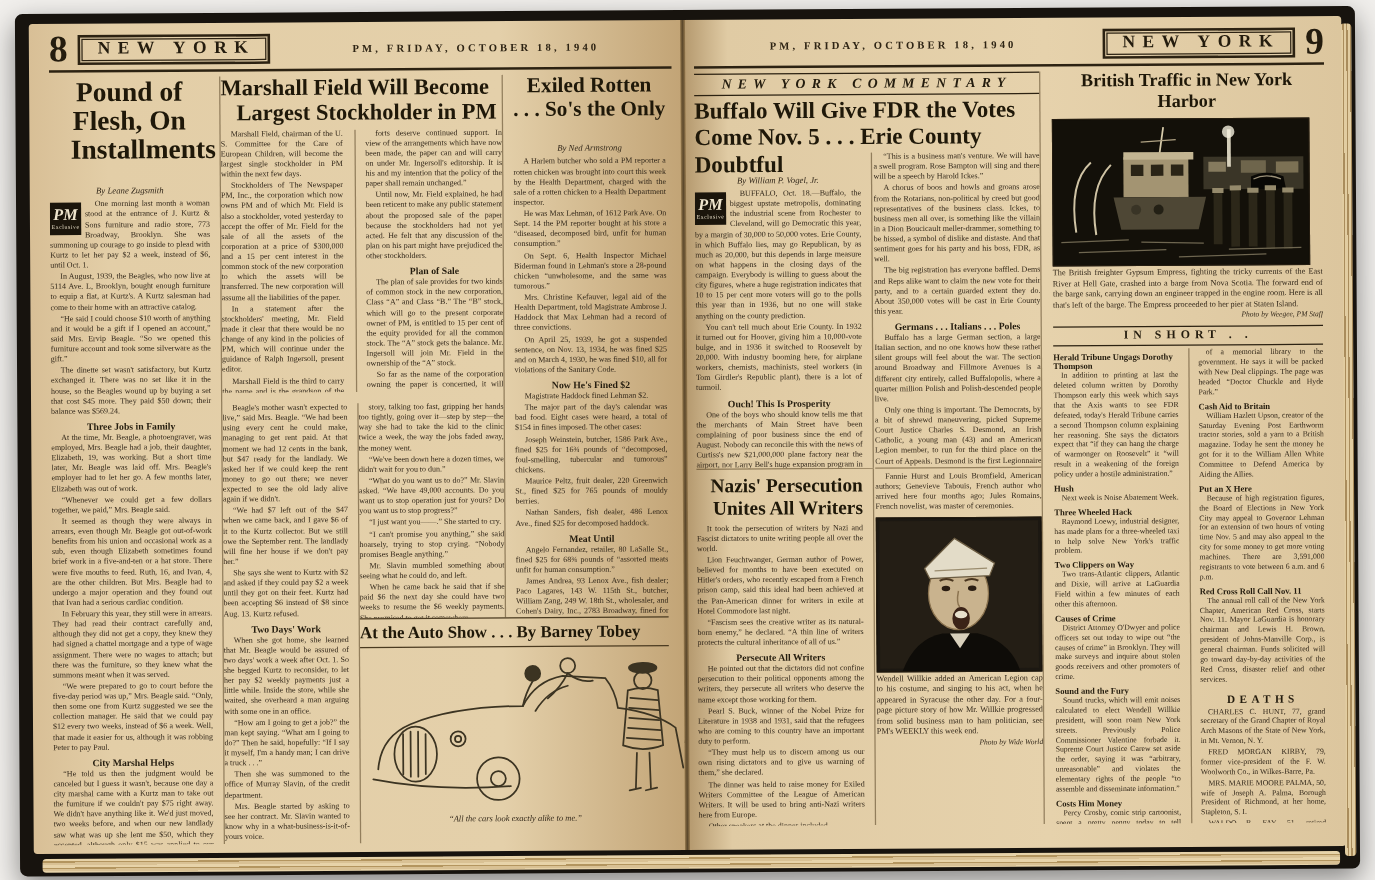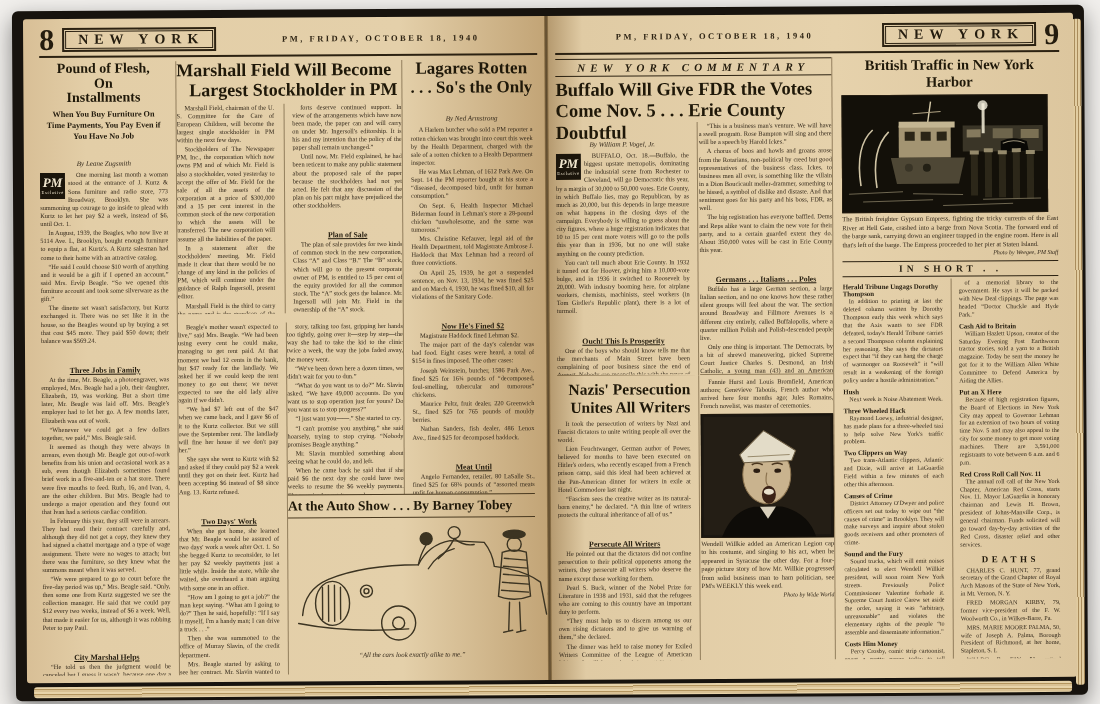--- a/index.html
+++ b/index.html
@@ -18,36 +18,36 @@
   .page.right{width:528px;padding:8px 14px 6px 10px;border-radius:0 3px 3px 0;
     background:linear-gradient(90deg,#b2966b 0%,#e0cba4 7%,#e6d2ac 55%,#dcc69e 100%);}
   
   .masthead{display:flex;align-items:center;border-bottom:2px solid #2c2212;padding-bottom:3px;margin-bottom:4px;}
   .pagenum{font-size:30px;font-weight:700;line-height:26px;color:#241c0e;}
   .nybox{border:2px solid #2c2212;box-shadow:inset 0 0 0 1px #e4d0aa,inset 0 0 0 2px #2c2212;
     font-weight:700;font-size:14px;letter-spacing:6px;padding:2px 10px 2px 14px;margin:0 8px;color:#241c0e;}
   .dateline{flex:1;text-align:center;font-weight:700;font-size:8.5px;letter-spacing:2.5px;color:#2e2414;}
   
   .body-p{margin:0 0 1px 0;text-indent:8px;text-align:justify;font-size:6.4px;line-height:1.27;}
-  .sub-head{text-align:center;font-weight:700;font-size:7.8px;margin:21px 0 1px;color:#241c0e;text-decoration:underline;}
+  .sub-head{text-align:center;font-weight:700;font-size:7.8px;margin:3px 0 1px;color:#241c0e;}
   .item-head{font-weight:700;font-size:6.9px;margin:4px 0 0;color:#241c0e;}
   .big-head{text-align:center;font-weight:700;font-size:9px;letter-spacing:3.5px;margin:6px 0 2px;color:#241c0e;}
   .byline{text-align:center;font-style:italic;font-size:7px;margin:18px 0 3px;}
   .deck{text-align:center;font-weight:700;font-size:8.2px;line-height:1.35;margin:3px 6px 2px;color:#241c0e;}
   .pm-logo{float:left;width:25px;height:26px;background:#1b150b;color:#efe5cd;margin:2px 3px 0 0;
     text-align:center;line-height:1;}
   .pm-logo .pm{font-style:italic;font-weight:700;font-size:13px;display:block;padding-top:3px;}
   .pm-logo .sub{font-size:4.5px;display:block;letter-spacing:.5px;margin-top:2px;}
   
   .content-left{display:grid;grid-template-columns:128px 100px 116px 122px;column-gap:9px;
     grid-template-rows:262px 172px 180px;height:618px;}
   .rule-r{border-right:1px solid rgba(80,60,30,.55);padding-right:8px;margin-right:-9px;}
   .rule-l{border-left:1px solid rgba(80,60,30,.55);padding-left:8px;margin-left:-9px;}
   .pound{grid-column:1;grid-row:1/4;overflow:hidden;}
-  .pound h1{font-size:14px;line-height:1.05;text-align:center;margin:0 17px 2px;color:#1f1809;}
+  .pound h1{font-size:22px;line-height:1.05;text-align:center;margin:0 17px 2px;color:#1f1809;}
   .marshall{grid-column:2/4;grid-row:1;overflow:hidden;}
   .marshall .hl1{font-size:18px;font-weight:700;margin:0;line-height:1.1;color:#1f1809;}
   .marshall .hl2{font-size:18px;font-weight:700;margin:0 4px 3px 0;line-height:1.1;text-align:right;color:#1f1809;}
   .marshall-cols{display:flex;gap:9px;height:210px;overflow:hidden;}
   .marshall-cols>div{width:100px;overflow:hidden;}
   .marshall-cols .colB{border-left:1px solid rgba(80,60,30,.55);padding-left:8px;width:112px;}
   .chicken{grid-column:4;grid-row:1/3;overflow:hidden;}
   .chicken h2{font-size:17px;line-height:1.1;text-align:center;margin:0;color:#1f1809;}
   .kurtz2{grid-column:2;grid-row:2/4;overflow:hidden;}
   .kurtz3{grid-column:3;grid-row:2;overflow:hidden;}
@@ -95,21 +95,20 @@
       <div class="masthead">
         <span class="pagenum">8</span>
         <span class="nybox">NEW YORK</span>
         <span class="dateline">PM,  FRIDAY,  OCTOBER  18,  1940</span>
       </div>
 
       <div class="content-left">
 
         <article class="pound rule-r">
           <h1>Pound of Flesh, On Installments</h1>
-          <div class="deck">When You Buy Furniture On Time Payments, You Pay Even if You Have No Job</div>
           <div class="byline">By Leane Zugsmith</div>
           <div class="article-body">
             <span class="pm-logo">
               <span class="pm">PM</span>
               <span class="sub">Exclusive</span>
             </span>
           <p class="body-p">One morning last month a woman stood at the entrance of J. Kurtz &amp; Sons furniture and radio store, 773 Broadway, Brooklyn. She was summoning up courage to go inside to plead with Kurtz to let her pay $2 a week, instead of $6, until Oct. 1.</p>
               <p class="body-p">In August, 1939, the Beagles, who now live at 5114 Ave. L, Brooklyn, bought enough furniture to equip a flat, at Kurtz's. A Kurtz salesman had come to their home with an attractive catalog.</p>
               <p class="body-p">“He said I could choose $10 worth of anything and it would be a gift if I opened an account,” said Mrs. Ervip Beagle. “So we opened this furniture account and took some silverware as the gift.”</p>
               <p class="body-p">The dinette set wasn't satisfactory, but Kurtz exchanged it. There was no set like it in the house, so the Beagles wound up by buying a set that cost $45 more. They paid $50 down; their balance was $569.24.</p>
@@ -138,21 +137,21 @@
                 <p class="body-p">forts deserve continued support. In view of the arrangements which have now been made, the paper can and will carry on under Mr. Ingersoll's editorship. It is his and my intention that the policy of the paper shall remain unchanged.”</p>
                 <p class="body-p">Until now, Mr. Field explained, he had been reticent to make any public statement about the proposed sale of the paper because the stockholders had not yet acted. He felt that any discussion of the plan on his part might have prejudiced the other stockholders.</p>
                 <div class="sub-head">Plan of Sale</div>
                 <p class="body-p">The plan of sale provides for two kinds of common stock in the new corporation, Class “A” and Class “B.” The “B” stock, which will go to the present corporate owner of PM, is entitled to 15 per cent of the equity provided for all the common stock. The “A” stock gets the balance. Mr. Ingersoll will join Mr. Field in the ownership of the “A” stock.</p>
                 <p class="body-p">So far as the name of the corporation owning the paper is concerned, it will remain unchanged. The stockholders yesterday authorized the present corporation to change its name from The Newspaper PM, Inc., to Publications Research, Inc. When this change is made, Marfield, Inc., the new owner, will change its name to The Newspaper PM, Inc.</p>
               </div>
           </div>
         </article>
 
         <article class="chicken rule-l">
-          <h2><span>Lagares Rotten</span><br>
+          <h2><span>Exiled Rotten</span><br>
           <span>. . . So's the Only</span></h2>
           <div class="byline">By Ned Armstrong</div>
           <div>
               <p class="body-p">A Harlem butcher who sold a PM reporter a rotten chicken was brought into court this week by the Health Department, charged with the sale of a rotten chicken to a Health Department inspector.</p>
               <p class="body-p">He was Max Lehman, of 1612 Park Ave. On Sept. 14 the PM reporter bought at his store a “diseased, decomposed bird, unfit for human consumption.”</p>
               <p class="body-p">On Sept. 6, Health Inspector Michael Biderman found in Lehman's store a 28-pound chicken “unwholesome, and the same was tumorous.”</p>
               <p class="body-p">Mrs. Christine Kefauver, legal aid of the Health Department, told Magistrate Ambrose J. Haddock that Max Lehman had a record of three convictions.</p>
               <p class="body-p">On April 25, 1939, he got a suspended sentence, on Nov. 13, 1934, he was fined $25 and on March 4, 1930, he was fined $10, all for violations of the Sanitary Code.</p>
               <div class="sub-head">Now He's Fined $2</div>
               <p class="body-p">Magistrate Haddock fined Lehman $2.</p>

